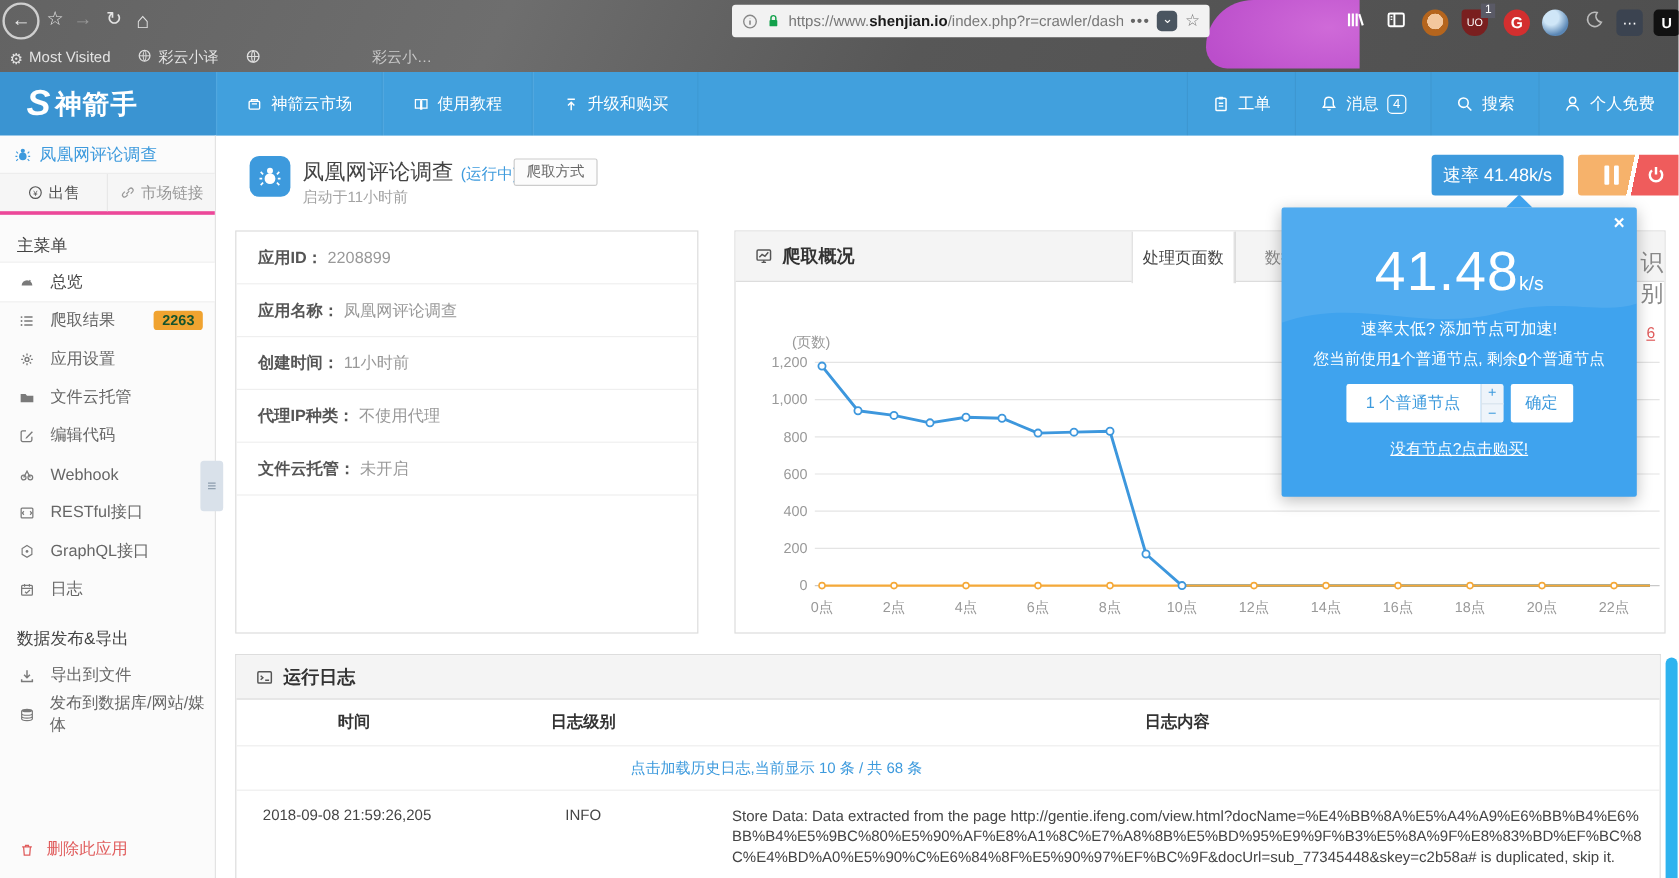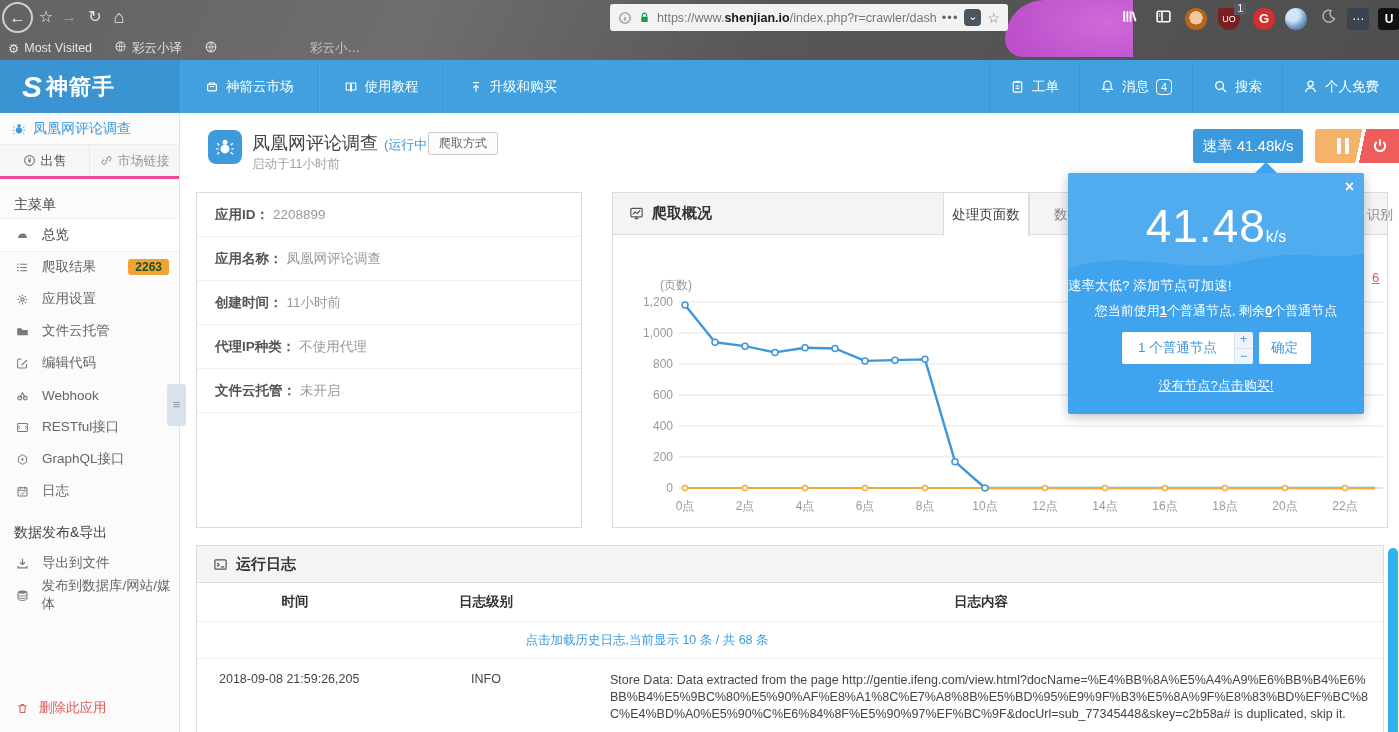--- a/index.html
+++ b/index.html
@@ -71,33 +71,33 @@
   .logrow .c1{padding:13px 0 0 22px;}
   .logrow .c2{padding:13px 0 0 0;text-align:center;}
   .logrow .c3{padding:13px 14px 10px 0;line-height:17px;word-break:break-all;margin-left:31px;}
   
   .popup{left:1068px;top:173px;width:296px;height:241px;background:#3fa3ee;border-radius:2px;box-shadow:0 3px 12px rgba(0,0,0,0.25);z-index:60;color:#fff;}
   .popup .arrow{position:absolute;left:187px;top:-11px;width:0;height:0;border:11px solid transparent;border-bottom-color:#3fa3ee;border-top:none;}
   .popup .close{position:absolute;right:10px;top:5px;font-size:16px;font-weight:bold;cursor:pointer;}
   .popup .bignum{text-align:center;margin-top:26px;font-size:46px;font-weight:400;letter-spacing:1px;}
   .popup .bignum .unit{font-size:16px;font-weight:400;letter-spacing:0;}
   .popup .wave{position:absolute;left:0;top:0;width:296px;height:104px;pointer-events:none;}
-  .popup .l1{font-size:13.5px;margin-top:24px;}
+  .popup .l1{text-align:center;font-size:13.5px;margin-top:12px;}
   .popup .l2{text-align:center;font-size:13px;margin-top:7px;}
   .popup .l2 b{font-weight:bold;text-decoration:underline;}
   .stepper{display:flex;justify-content:center;align-items:center;margin-top:12px;}
   .step-val{width:112px;height:32px;background:#fff;color:#3d9add;font-size:13.5px;display:flex;align-items:center;justify-content:center;border-radius:2px 0 0 2px;}
   .step-pm{width:18px;height:32px;background:#eef4fa;border-left:1px solid #d8e4ee;display:flex;flex-direction:column;border-radius:0 2px 2px 0;}
   .step-pm div{flex:1;color:#3d9add;font-size:12px;line-height:15px;text-align:center;cursor:pointer;}
   .step-pm div:first-child{border-bottom:1px solid #d8e4ee;}
   .step-ok{width:52px;height:32px;background:#fff;color:#3d9add;font-size:13.5px;display:flex;align-items:center;justify-content:center;border-radius:2px;margin-left:6px;cursor:pointer;}
   .buylink{text-align:center;margin-top:13px;font-size:13px;text-decoration:underline;cursor:pointer;}
   .scrollthumb{left:1388px;top:548px;width:10px;height:184px;background:#2eb3ef;border-radius:6px 6px 0 0;z-index:70;}
   .red6{left:1372px;top:270px;color:#e05c5c;font-size:13px;text-decoration:underline;z-index:10;}
-  .tab3txt{left:1367px;top:206px;color:#888;font-size:13px;z-index:10;}
+  .tab3txt{left:1367px;top:206px;color:#888;font-size:19px;z-index:10;}
 </style>
 </head>
 <body>
 
 <div id="stage">
 
   <div class="abs chrome">
     <div class="abs magenta"></div>
     <div class="abs backcirc"><span>←</span></div>
     <div class="abs navic" style="left:33px;">☆</div>

